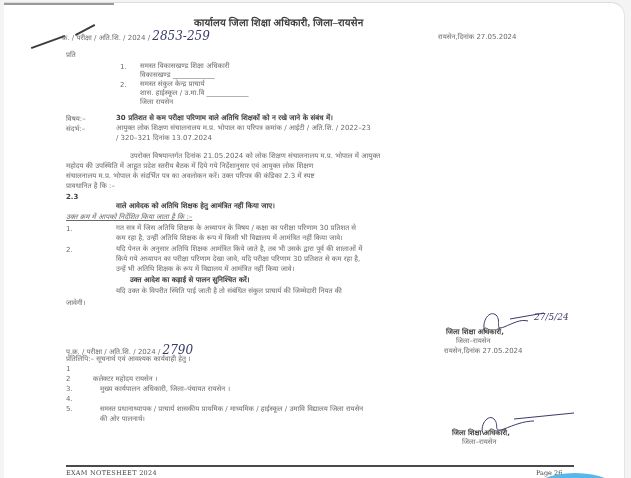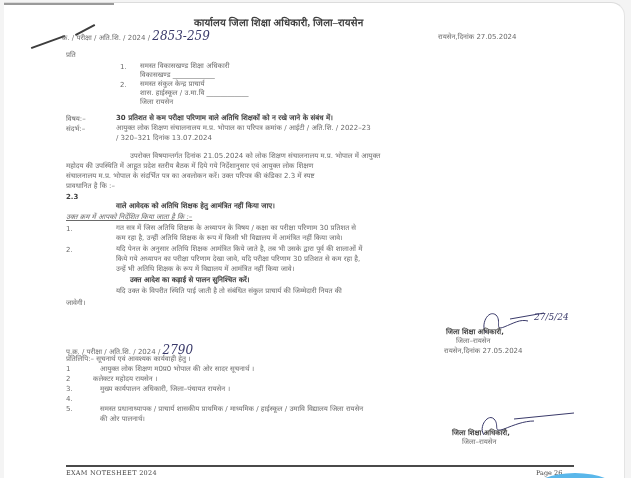--- a/index.html
+++ b/index.html
@@ -91,21 +91,20 @@
   <div class="t bold" style="left:442px; top:325px;">जिला शिक्षा अधिकारी,</div>
   <div class="t" style="left:452px; top:334px;">जिला–रायसेन</div>
   <div class="t" style="left:440px; top:344px;">रायसेन,दिनांक 27.05.2024</div>
 
   <div class="t" style="left:62px; top:343px;">
     <span>पृ.क्र. / परीक्षा / अति.शि. / 2024 /</span>
     <span class="hand">2790</span>
   </div>
   <div class="t" style="left:62px; top:352px;">प्रतिलिपि:– सूचनार्थ एवं आवश्यक कार्यवाही हेतु ।</div>
   <div class="t" style="left:62px; top:362px;">1</div>
-  <div class="t" style="left:96px; top:362px;">आयुक्त लोक शिक्षण म0प्र0 भोपाल की ओर सादर सूचनार्थ ।</div>
   <div class="t" style="left:62px; top:372px;">2</div>
   <div class="t" style="left:89px; top:372px;">कलेक्टर महोदय रायसेन ।</div>
   <div class="t" style="left:62px; top:382px;">3.</div>
   <div class="t" style="left:96px; top:382px;">मुख्य कार्यपालन अधिकारी, जिला–पंचायत रायसेन ।</div>
   <div class="t" style="left:62px; top:392px;">4.</div>
   <div class="t" style="left:62px; top:402px;">5.</div>
   <div class="t" style="left:96px; top:402px;">समस्त प्रधानाध्यापक / प्राचार्य शासकीय प्राथमिक / माध्यमिक / हाईस्कूल / उमावि विद्यालय जिला रायसेन</div>
   <div class="t" style="left:96px; top:412px;">की ओर पालनार्थ।</div>
 
   <svg class="sig" style="left:470px; top:406px;" width="120" height="30">

